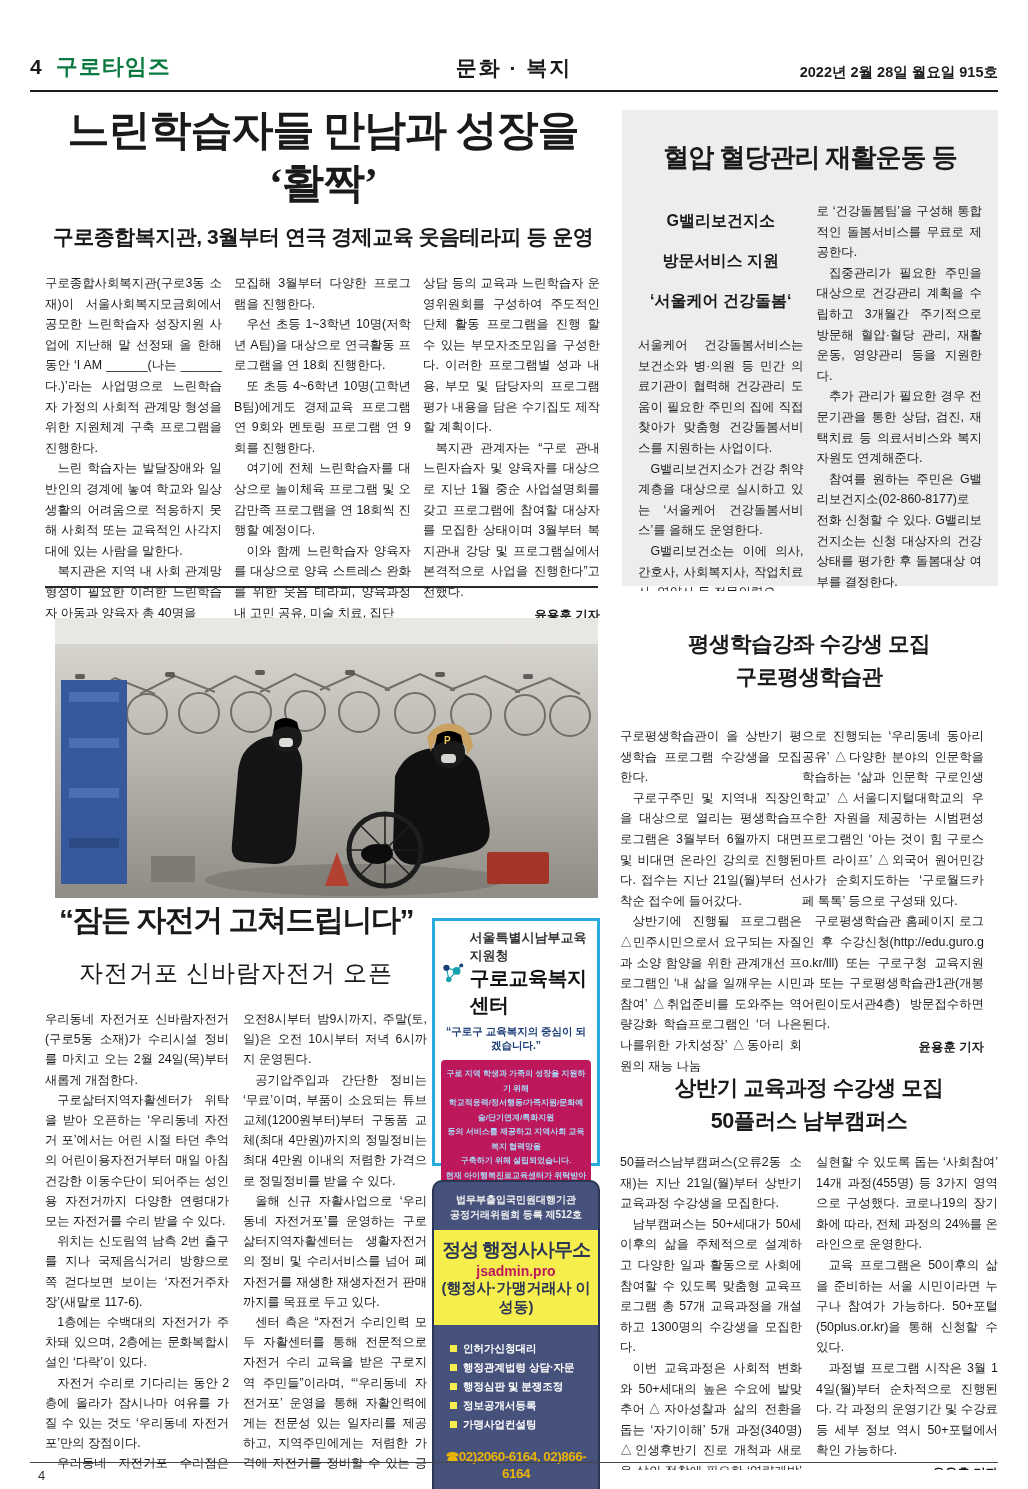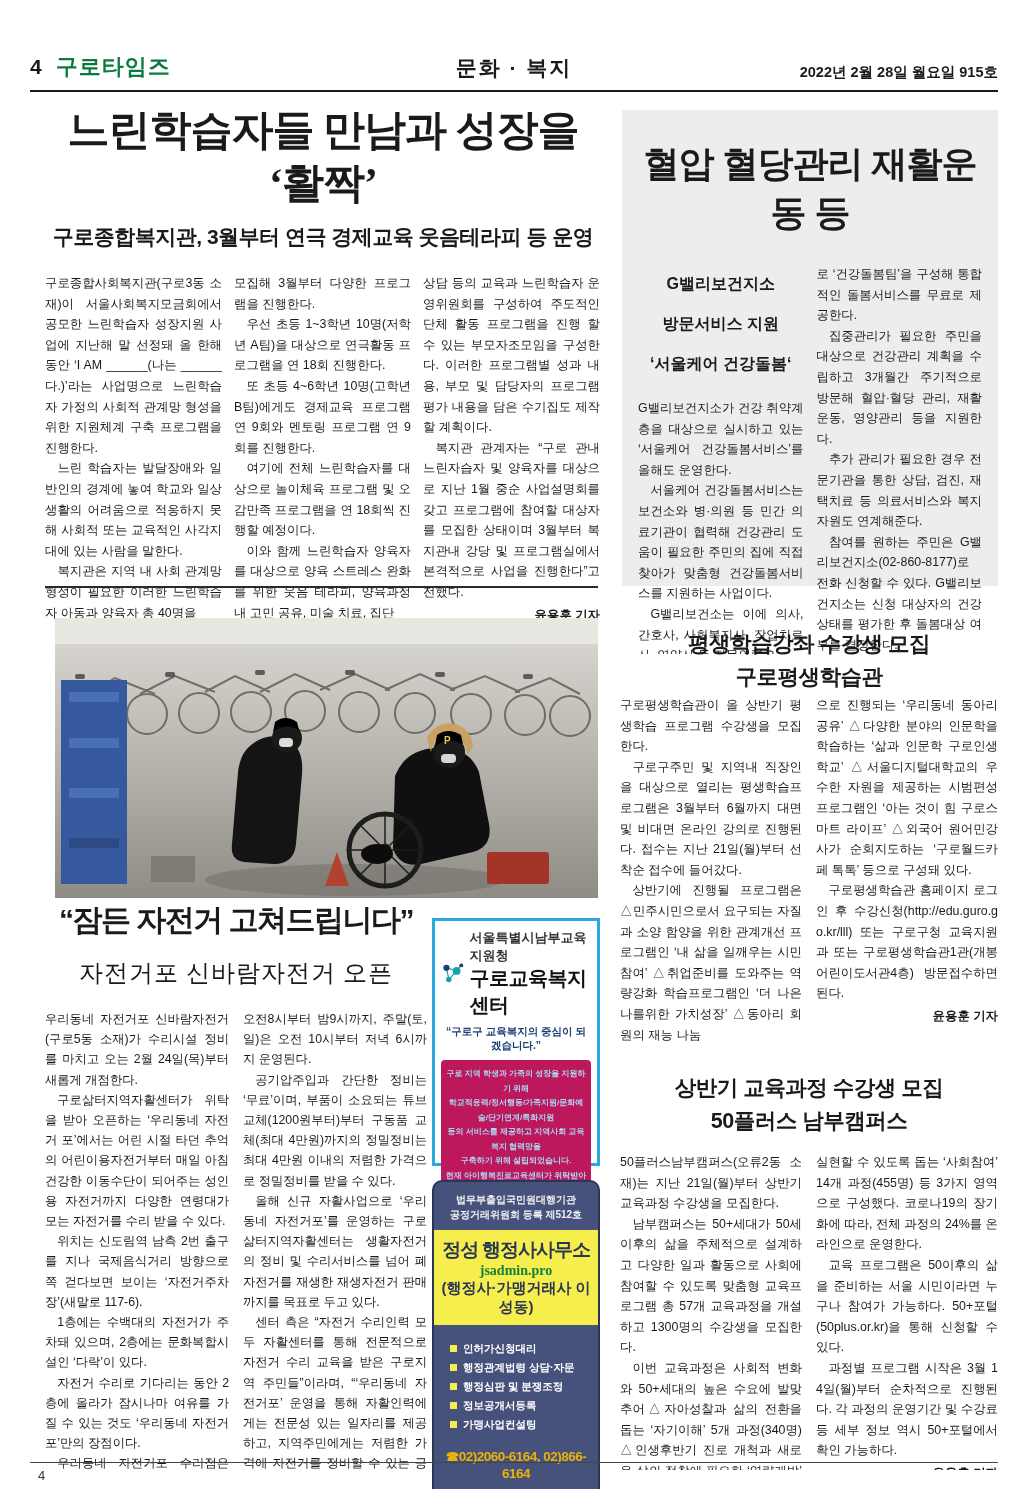--- a/index.html
+++ b/index.html
@@ -26,21 +26,21 @@
   .a1 { position:absolute; left:45px; top:104px; width:556px; }
   .a1-headline { font-family:"Liberation Serif", serif; font-size:42px; font-weight:bold;
                  letter-spacing:-1px; text-align:center; line-height:1.25; }
   .a1-subhead { margin-top:14px; text-align:center; font-size:21px; font-weight:600; letter-spacing:-0.5px; }
   .a1 .cols { margin-top:22px; gap:12px; }
   .a1 .col { width:177px; height:356px; }
   .rule-left { position:absolute; left:45px; top:586px; width:553px; height:2px; background:#2a2a2a; }
 
   
   .hbox { position:absolute; left:622px; top:110px; width:376px; height:476px; background:#ededec; padding:30px 16px 0 16px; }
-  .hbox-title { text-align:center; font-size:36px; font-weight:bold; letter-spacing:-1px; }
+  .hbox-title { text-align:center; font-size:26px; font-weight:bold; letter-spacing:-1px; }
   .hbox .cols { margin-top:26px; gap:13px; }
   .hbox .col { width:166px; height:390px; }
   .hbox-subtitles p { text-align:center; font-weight:bold; font-size:16px; line-height:40px; text-indent:0 !important; }
   .hbox-body { margin-top:14px; }
   .hbox-body p + p { text-indent:1em; }
 
   
   .photo { position:absolute; left:55px; top:618px; width:543px; height:280px; background:#b9b6b0; }
   .photo svg { display:block; width:100%; height:100%; }
 
@@ -61,31 +61,31 @@
   .ad1-panel { margin-top:7px; background:#be185d; border-radius:4px; padding:7px 3px; }
   .ad1-panel p { font-size:8px; line-height:14.5px; color:#a9d7f5; font-weight:bold; text-indent:0 !important; }
   .ad1-contact { margin-top:7px; }
   .ad1-contact div { font-size:9.8px; line-height:16px; font-weight:bold; color:#1d3f77; }
 
   .ad2 { position:absolute; left:432px; top:1180px; width:168px; height:348px; background:#46527c;
          border-radius:10px; border:2px solid #2b3655; overflow:hidden; text-align:center; }
   .ad2-reg { margin-top:10px; color:#f0f0f0; font-size:10px; font-weight:bold; line-height:15px; }
   .ad2-band { margin-top:8px; background:#f6ee4d; padding:7px 4px 8px 4px; }
   .ad2-name { font-family:"Liberation Serif", serif; font-size:19px; font-weight:bold; color:#2b3655; letter-spacing:-1px; }
-  .ad2-site { font-family:Liberation Serif, serif; font-size:14px; font-weight:bold; color:#15803d; }
+  .ad2-site { font-family:Liberation Sans, sans-serif; font-size:14px; font-weight:bold; color:#be185d; }
   .ad2-person { font-size:15px; font-weight:bold; color:#2b3655; }
   .ad2-services { list-style:none; margin:14px 0 0 16px; text-align:left; }
   .ad2-services li { font-size:10.5px; font-weight:bold; color:#fff; line-height:19px; position:relative; padding-left:13px; }
   .ad2-services li::before { content:""; position:absolute; left:0; top:6px; width:7px; height:7px; background:#f6ee4d; }
   .ad2-phones { margin-top:14px; color:#eab308; font-size:13.5px; font-weight:bold; letter-spacing:-0.5px; }
 
   
   .a3 { position:absolute; left:620px; top:628px; width:378px; }
   .a3-title { text-align:center; font-size:21.5px; font-weight:bold; line-height:33px; letter-spacing:-0.5px; }
-  .a3 .cols { margin-top:1px; gap:14px; }
+  .a3 .cols { margin-top:32px; }
   .a3 .col { width:182px; height:358px; }
 
   
   .a4 { position:absolute; left:620px; top:1072px; width:378px; }
   .a4-title { text-align:center; font-size:21.5px; font-weight:bold; line-height:33px; letter-spacing:-0.5px; }
   .a4 .cols { margin-top:14px; gap:14px; }
   .a4 .col { width:182px; height:318px; }
 
   
   .rule-bottom { position:absolute; left:30px; top:1462px; width:968px; height:1px; background:#444; }
@@ -135,22 +135,22 @@
   <div class="hbox">
     <div class="hbox-title">혈압 혈당관리 재활운동 등</div>
     <div class="cols">
       <div class="col">
         <div class="hbox-subtitles">
             <p>G밸리보건지소</p>
             <p>방문서비스 지원</p>
             <p>‘서울케어 건강돌봄‘</p>
           </div>
         <div class="hbox-body">
+            <p>서울케어 건강돌봄서비스는 보건소와 병·의원 등 민간 의료기관이 협력해 건강관리 도움이 필요한 주민의 집에 직접 찾아가 맞춤형 건강돌봄서비스를 지원하는 사업이다.</p>
             <p>G밸리보건지소가 건강 취약계층을 대상으로 실시하고 있는 ‘서울케어 건강돌봄서비스’를 올해도 운영한다.</p>
-            <p>서울케어 건강돌봄서비스는 보건소와 병·의원 등 민간 의료기관이 협력해 건강관리 도움이 필요한 주민의 집에 직접 찾아가 맞춤형 건강돌봄서비스를 지원하는 사업이다.</p>
             <p>G밸리보건소는 이에 의사, 간호사, 사회복지사, 작업치료사, 영양사 등 전문인력으</p>
           </div>
       </div>
       <div class="col">
         <div>
             <p>로 ‘건강돌봄팀’을 구성해 통합적인 돌봄서비스를 무료로 제공한다.</p>
             <p>집중관리가 필요한 주민을 대상으로 건강관리 계획을 수립하고 3개월간 주기적으로 방문해 혈압·혈당 관리, 재활운동, 영양관리 등을 지원한다.</p>
             <p>추가 관리가 필요한 경우 전문기관을 통한 상담, 검진, 재택치료 등 의료서비스와 복지자원도 연계해준다.</p>
             <p>참여를 원하는 주민은 G밸리보건지소(02-860-8177)로 전화 신청할 수 있다. G밸리보건지소는 신청 대상자의 건강상태를 평가한 후 돌봄대상 여부를 결정한다.</p>
           </div>

